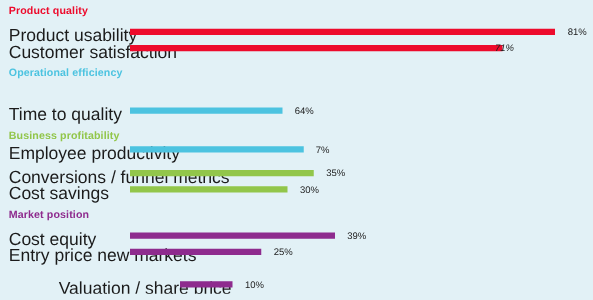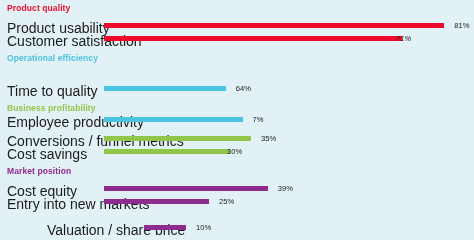--- a/index.html
+++ b/index.html
@@ -114,34 +114,34 @@
         <div class="bar-track">
           <div class="bar" style="width: 147px; background: rgb(146, 198, 74);"></div>
         </div>
         <span class="row-value" style="left: 261px;">35%</span>
       </div>
       <div class="row" style="top: 42px;">
         <span class="row-label">Cost savings</span>
         <div class="bar-track">
           <div class="bar" style="width: 126px; background: rgb(146, 198, 74);"></div>
         </div>
-        <span class="row-value" style="left: 227px;">30%</span>
+        <span class="row-value" style="left: 240px;">30%</span>
       </div>
     </div>
     <div class="group" style="top: 166px; height: 68px;">
       <div class="group-title" style="top: 0px; color: rgb(142, 43, 142);">Market position</div>
       <div class="row" style="top: 16px;">
         <span class="row-label">Cost equity</span>
         <div class="bar-track">
           <div class="bar" style="width: 163.8px; background: rgb(142, 43, 142);"></div>
         </div>
         <span class="row-value" style="left: 277.8px;">39%</span>
       </div>
       <div class="row" style="top: 29px;">
-        <span class="row-label">Entry into new markets</span>
+        <span class="row-label">Entry price new markets</span>
         <div class="bar-track">
           <div class="bar" style="width: 105px; background: rgb(142, 43, 142);"></div>
         </div>
         <span class="row-value" style="left: 219px;">25%</span>
       </div>
       <div class="row" style="top: 55px; margin-left: 40px;">
         <span class="row-label">Valuation / share price</span>
         <div class="bar-track">
           <div class="bar" style="width: 42px; background: rgb(142, 43, 142);"></div>
         </div>

